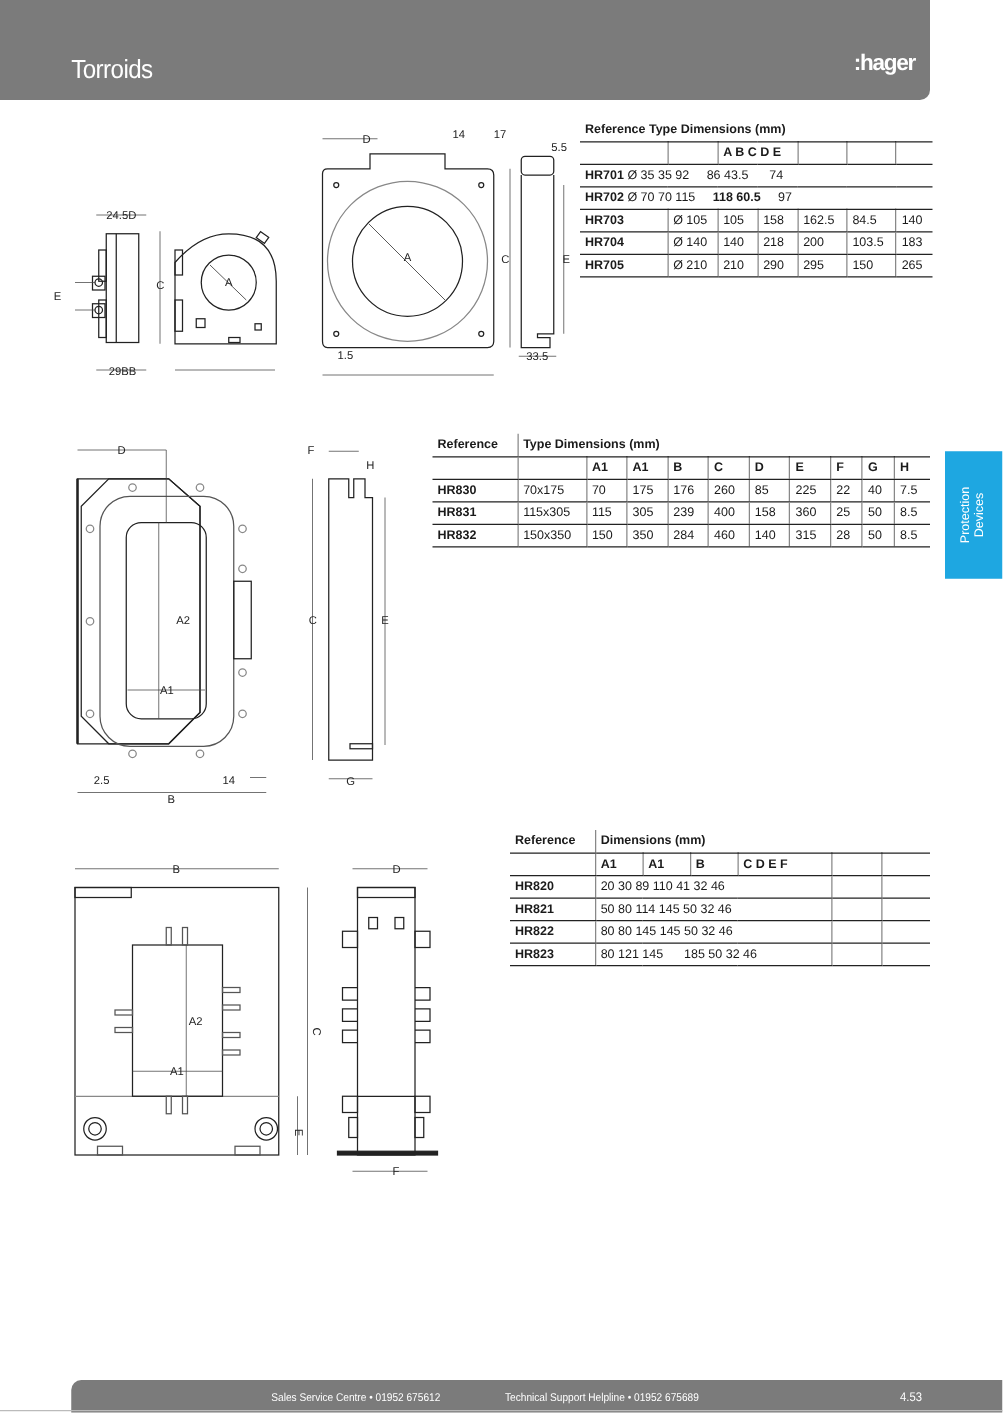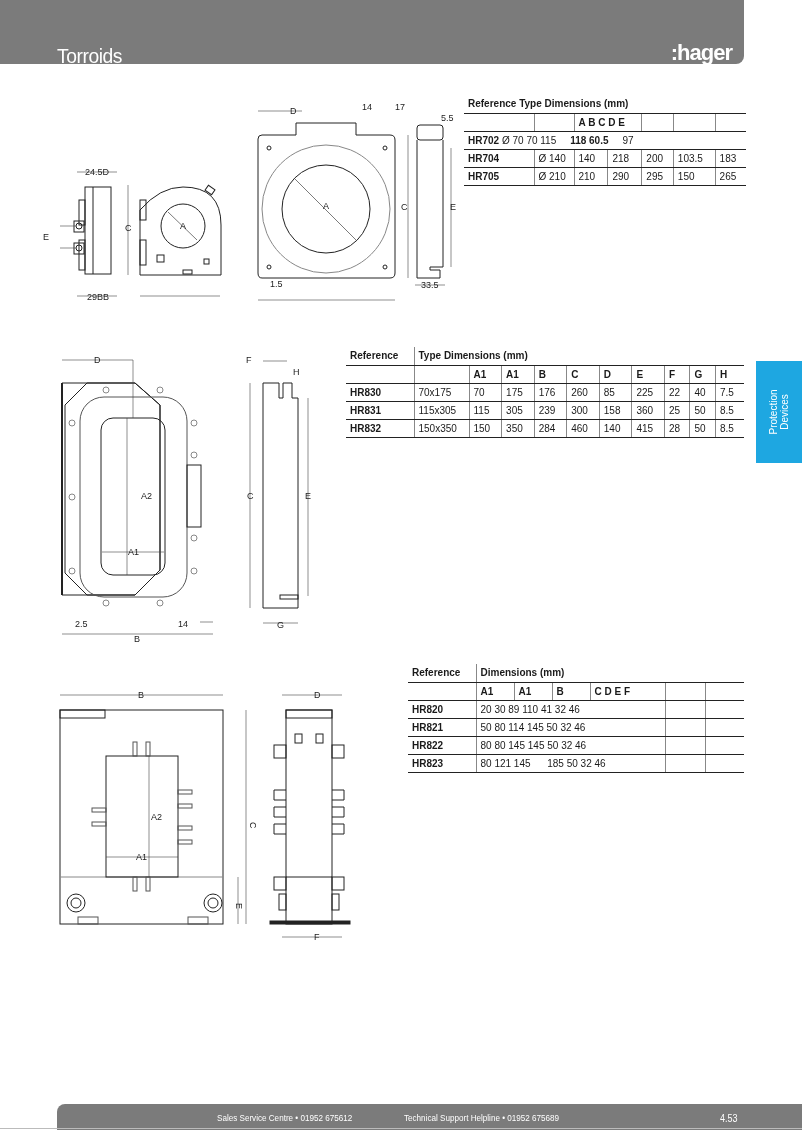--- a/index.html
+++ b/index.html
@@ -1,28 +1,28 @@
 <!DOCTYPE html>
 <html><head>
 <meta charset="utf-8">
 <style>
   * { box-sizing: border-box; margin: 0; padding: 0; }
   html, body { width: 802px; height: 1134px; background: #ffffff; overflow: hidden; }
   body { position: relative; font-family: "Liberation Sans", sans-serif; color: #1a1a1a; }
 
   .header {
-    position: absolute; left: 0; top: 0; width: 744px; height: 64px;
+    position: absolute; left: 0; top: 0; width: 744px; height: 80px;
     background: #7b7b7b; border-bottom-right-radius: 8px;
   }
   .header-title {
     position: absolute; left: 57px; top: 44px; font-size: 21px; color: #ffffff;
     letter-spacing: -0.5px; transform: scaleX(0.92); transform-origin: left;
   }
   .brand {
-    position: absolute; right: 12px; top: 40px; font-size: 22px; font-weight: bold;
+    position: absolute; right: 12px; top: 40px; font-size: 18px; font-weight: bold;
     color: #ffffff; letter-spacing: -1px;
   }
 
   .side-tab {
     position: absolute; left: 756px; top: 361px; width: 46px; height: 102px;
     background: #1ea7e1; display: flex; align-items: center; justify-content: center;
   }
   .side-tab span {
     display: block; transform: rotate(-90deg); color: #ffffff; font-size: 10px;
     line-height: 11px; text-align: center; white-space: nowrap;
@@ -144,21 +144,33 @@
       <th style="width:70px"></th>
       <th class="vline" style="width:40px"></th>
       <th class="vline" colspan="2">A B C D E</th>
       <th class="vline"></th>
         <th class="vline"></th>
         <th class="vline"></th>
     </tr>
   </thead>
   <tbody>
     <tr>
+      <td class="ref" colspan="7"><span>HR701</span> <span style="font-weight:normal">Ø 35 35 92</span> &nbsp;&nbsp;&nbsp; <span style="font-weight:normal">86 43.5</span> &nbsp;&nbsp;&nbsp;&nbsp; <span style="font-weight:normal">74</span></td>
+    </tr>
+    <tr>
       <td class="ref" colspan="7"><span>HR702</span> <span style="font-weight:normal">Ø 70 70 115</span> &nbsp;&nbsp;&nbsp; <span style="font-weight:bold">118 60.5</span> &nbsp;&nbsp;&nbsp; <span style="font-weight:normal">97</span></td>
+    </tr>
+    <tr>
+      <td class="ref">HR703</td>
+      <td class="vline">Ø 105</td>
+      <td class="vline">105</td>
+      <td class="vline">158</td>
+      <td class="vline">162.5</td>
+      <td class="vline">84.5</td>
+      <td class="vline">140</td>
     </tr>
     <tr>
       <td class="ref">HR704</td>
       <td class="vline">Ø 140</td>
       <td class="vline">140</td>
       <td class="vline">218</td>
       <td class="vline">200</td>
       <td class="vline">103.5</td>
       <td class="vline">183</td>
     </tr>
@@ -257,36 +269,36 @@
       <td class="vline">22</td>
       <td class="vline">40</td>
       <td class="vline">7.5</td>
     </tr>
     <tr>
       <td class="ref">HR831</td>
       <td class="vline">115x305</td>
       <td class="vline">115</td>
       <td class="vline">305</td>
       <td class="vline">239</td>
-      <td class="vline">300</td>
+      <td class="vline">400</td>
       <td class="vline">158</td>
       <td class="vline">360</td>
       <td class="vline">25</td>
       <td class="vline">50</td>
       <td class="vline">8.5</td>
     </tr>
     <tr>
       <td class="ref">HR832</td>
       <td class="vline">150x350</td>
       <td class="vline">150</td>
       <td class="vline">350</td>
       <td class="vline">284</td>
       <td class="vline">460</td>
       <td class="vline">140</td>
-      <td class="vline">415</td>
+      <td class="vline">315</td>
       <td class="vline">28</td>
       <td class="vline">50</td>
       <td class="vline">8.5</td>
     </tr>
   </tbody>
 </table>
 
 <svg class="drawing" style="left:50px;top:680px" width="320" height="270" viewBox="0 0 320 270">
   <g stroke="#222" fill="none" stroke-width="1">
     <rect x="10" y="30" width="163" height="214" fill="#fff"></rect>

